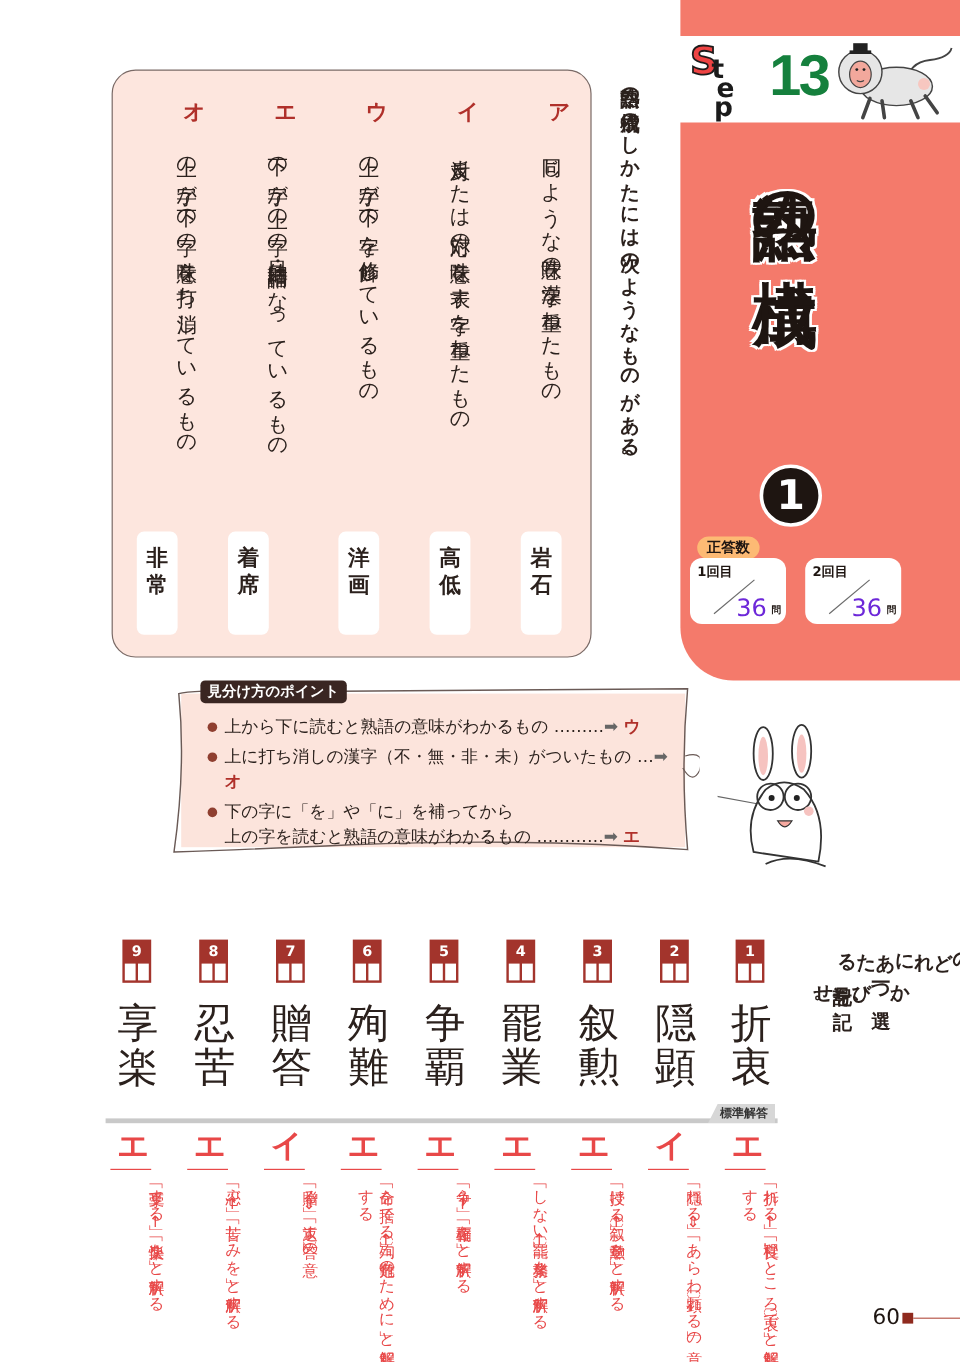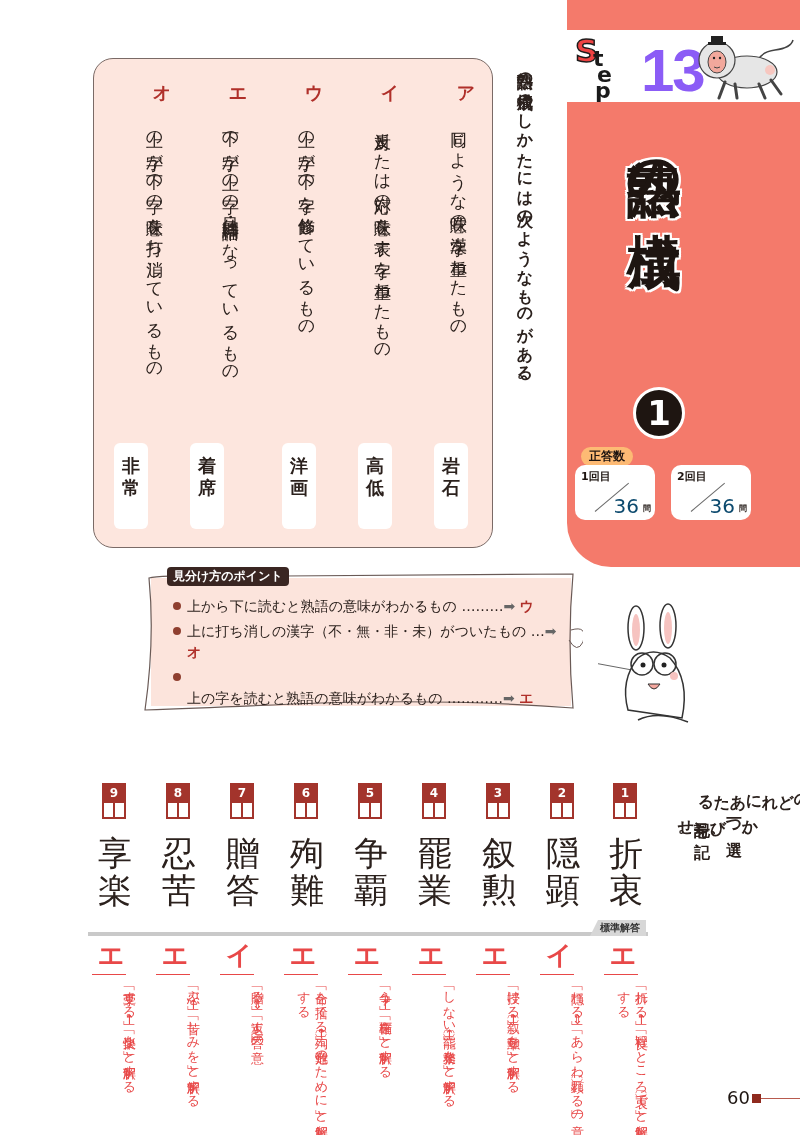--- a/index.html
+++ b/index.html
@@ -10,34 +10,34 @@
 
   
   .band-top { position: absolute; left: 567px; top: 0; width: 233px; height: 30px; background: #f47a6b; }
   .step-strip { position: absolute; left: 567px; top: 30px; width: 233px; height: 72px; background: #fff; }
   .step-word { position: absolute; left: 8px; top: 2px; width: 44px; height: 68px; }
   .step-word span { position: absolute; font-weight: bold; font-family: "DejaVu Sans", sans-serif; color: #1b1b1b; }
   .step-word .s { left: 0; top: 0; font-size: 32px; color: #ee4343; -webkit-text-stroke: 1.5px #1b1b1b; }
   .step-word .t { left: 18px; top: 14px; font-size: 22px; }
   .step-word .e { left: 22px; top: 30px; font-size: 22px; }
   .step-word .p { left: 20px; top: 46px; font-size: 22px; }
-  .step-num { position: absolute; left: 74px; top: 6px; font-size: 60px; font-weight: bold; color: #8b5cf6; letter-spacing: -2px; font-family: "Liberation Sans", sans-serif; }
+  .step-num { position: absolute; left: 74px; top: 6px; font-size: 48px; font-weight: bold; color: #15803d; letter-spacing: -2px; font-family: "Liberation Sans", sans-serif; }
   .monkey { position: absolute; left: 128px; top: 0; width: 100px; height: 72px; }
 
   .title-panel { position: absolute; left: 567px; top: 102px; width: 233px; height: 465px; background: #f47a6b; border-bottom-left-radius: 44px; }
   .title-text { position: absolute; left: 60px; top: 14px; font-size: 54px; font-weight: bold; color: #1e1511; line-height: 1;
     -webkit-text-stroke: 0; text-shadow: 2px 0 0 #fff, -2px 0 0 #fff, 0 2px 0 #fff, 0 -2px 0 #fff, 2px 2px 0 #fff, -2px -2px 0 #fff, 2px -2px 0 #fff, -2px 2px 0 #fff; letter-spacing: 4px; }
   .title-circle { position: absolute; left: 66px; top: 285px; width: 52px; height: 52px; border-radius: 50%; background: #1e1511; border: 3px solid #fff; color: #fff; font-size: 34px; font-weight: bold; text-align: center; line-height: 46px; }
 
   .score-label { position: absolute; left: 14px; top: 345px; background: #fdba74; border-radius: 10px; padding: 1px 8px; font-size: 12px; font-weight: bold; color: #1e1511; }
   .score-box { position: absolute; top: 363px; width: 80px; height: 55px; background: #fff; border-radius: 10px; }
   .score-box.b1 { left: 8px; } .score-box.b2 { left: 104px; }
   .score-box .lbl { position: absolute; left: 6px; top: 4px; font-size: 11px; font-weight: bold; color: #1e1511; }
   .score-box .slash { position: absolute; left: 20px; top: 28px; width: 44px; height: 1px; background: #6b6b6b; transform: rotate(-40deg); transform-origin: left center; top: 46px; }
-  .score-box .total { position: absolute; right: 16px; bottom: 2px; font-size: 20px; color: #0c4a6e; }
+  .score-box .total { position: absolute; right: 16px; bottom: 2px; font-size: 20px; color: #6d28d9; }
   .score-box .unit { position: absolute; right: 4px; bottom: 6px; font-size: 8px; font-weight: bold; color: #1e1511; }
 
   .notebook { position: absolute; left: 14px; top: 426px; height: 24px; display: flex; border: 1.5px solid #1e1511; border-radius: 12px; overflow: hidden; background: #fff; }
   .notebook .k { background: #1e1511; color: #fff; font-size: 13px; font-weight: bold; padding: 3px 8px 0 10px; }
   .notebook .v { color: #1e1511; font-size: 13px; padding: 3px 10px 0 10px; }
 
   
   .intro { position: absolute; left: 517px; top: 60px; font-size: 16px; font-weight: bold; line-height: 1; letter-spacing: 1px; color: #2b211d; }
 
   
@@ -188,21 +188,21 @@
     <div class="point-item">
       <span class="bullet"></span>
       <span><span>上から下に読むと熟語の意味がわかるもの</span> <span>………</span><span class="arr">➡</span> <span class="arrow-ans">ウ</span></span>
     </div>
     <div class="point-item">
       <span class="bullet"></span>
       <span><span>上に打ち消しの漢字（不・無・非・未）がついたもの</span> <span>…</span><span class="arr">➡</span> <span class="arrow-ans">オ</span></span>
     </div>
     <div class="point-item">
       <span class="bullet"></span>
-      <span><br><span>上の字を読むと熟語の意味がわかるもの</span> <span>…………</span><span class="arr">➡</span> <span class="arrow-ans">エ</span></span>
+      <span><span>下の字に「を」や「に」を補ってから</span><br><span>上の字を読むと熟語の意味がわかるもの</span> <span>…………</span><span class="arr">➡</span> <span class="arrow-ans">エ</span></span>
     </div>
   </div>
 </div>
 
 <svg class="rabbit" viewBox="0 0 110 130">
   <line x1="-20" y1="60" x2="34" y2="70" stroke="#666" stroke-width="1"></line>
   <ellipse cx="38" cy="28" rx="8" ry="22" fill="#fff" stroke="#333" stroke-width="1.5"></ellipse>
   <ellipse cx="38" cy="30" rx="4" ry="16" fill="#f6c3c0"></ellipse>
   <ellipse cx="70" cy="26" rx="8" ry="22" fill="#fff" stroke="#333" stroke-width="1.5"></ellipse>
   <ellipse cx="70" cy="28" rx="4" ry="16" fill="#f6c3c0"></ellipse>

